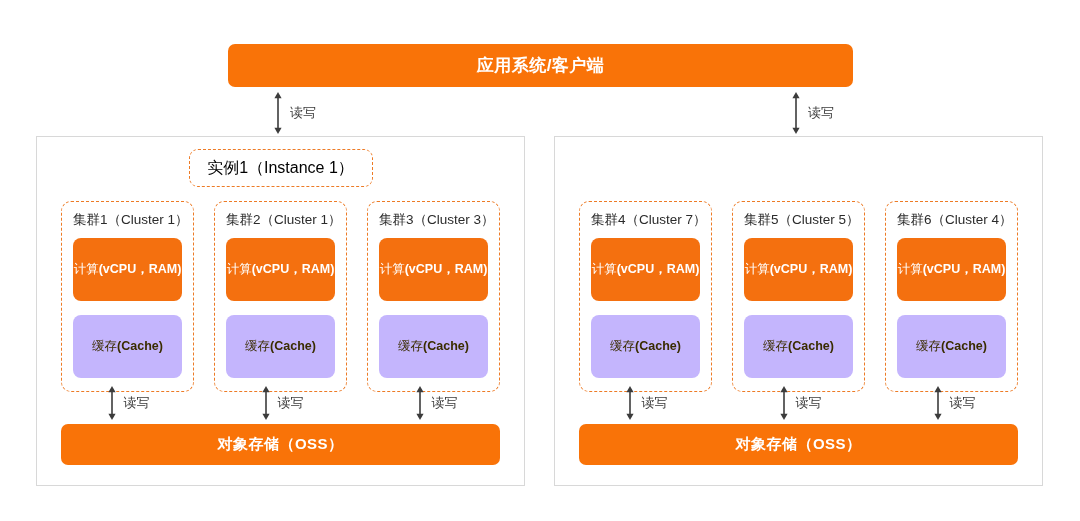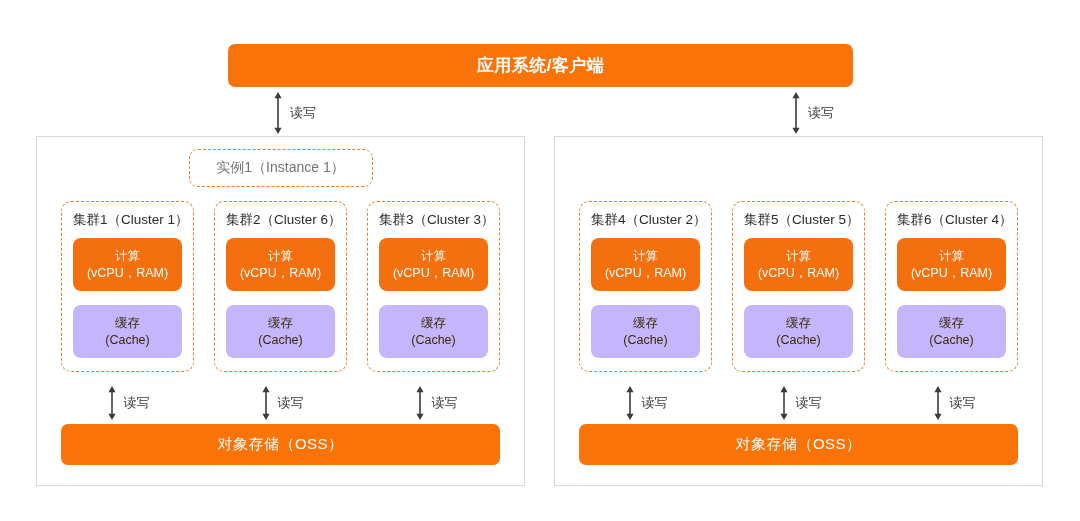--- a/index.html
+++ b/index.html
@@ -69,22 +69,22 @@
     top: 12px;
     left: 50%;
     transform: translateX(-50%);
     width: 184px;
     height: 38px;
     border: 1.6px dashed #ED7B26;
     border-radius: 9px;
     display: flex;
     align-items: center;
     justify-content: center;
-    font-size: 14px;
-    color: #737373;
+    font-size: 16px;
+    color: #000000;
     box-sizing: border-box;
     background: #ffffff;
   }
 
   
   .clusters {
     position: absolute;
     top: 64px;
     left: 24px;
     right: 24px;
@@ -101,39 +101,39 @@
     background: #ffffff;
   }
   .cluster-title {
     font-size: 13.5px;
     color: #2b2b2b;
     margin-bottom: 9px;
     white-space: nowrap;
   }
   .node-box {
     border-radius: 8px;
-    height: 53px;
-    display: flex;
-    flex-direction: column;
+    height: 63px;
+    display: flex;
+    flex-direction: row;
     align-items: center;
     justify-content: center;
     line-height: 1.35;
     font-size: 12.5px;
   }
   .node-compute {
     background: #F4700F;
     color: #ffffff;
     margin-bottom: 14px;
   }
   .node-cache {
     background: #c4b5fd;
     color: #3a2c00;
   }
   .node-line-1 { font-weight: normal; }
-  .node-line-2 { font-weight: normal; }
+  .node-line-2 { font-weight: bold; }
 
   
   .oss-arrows {
     position: absolute;
     left: 24px;
     right: 24px;
     top: 249px;
     height: 38px;
   }
   .oss-arrow-slot {
@@ -159,21 +159,21 @@
     right: 24px;
     top: 287px;
     height: 41px;
     background: #F97308;
     border-radius: 7px;
     display: flex;
     align-items: center;
     justify-content: center;
     color: #ffffff;
     font-size: 15px;
-    font-weight: normal;
+    font-weight: bold;
     letter-spacing: 0.5px;
   }
 </style>
 </head>
 <body>
 
 <div id="canvas">
 
   <div class="app-banner">
     <span>应用系统/客户端</span>
@@ -211,21 +211,21 @@
           <span class="node-line-1">计算</span>
           <span class="node-line-2">(vCPU，RAM)</span>
         </div>
         <div class="node-box node-cache">
           <span class="node-line-1">缓存</span>
           <span class="node-line-2">(Cache)</span>
         </div>
       </div>
 
       <div class="cluster">
-        <div class="cluster-title">集群2（Cluster 6）</div>
+        <div class="cluster-title">集群2（Cluster 1）</div>
         <div class="node-box node-compute">
           <span class="node-line-1">计算</span>
           <span class="node-line-2">(vCPU，RAM)</span>
         </div>
         <div class="node-box node-cache">
           <span class="node-line-1">缓存</span>
           <span class="node-line-2">(Cache)</span>
         </div>
       </div>
 
@@ -279,21 +279,21 @@
       <span>对象存储（OSS）</span>
     </div>
   </div>
 
   <div class="panel" id="panel-right">
 
 
     <div class="clusters">
 
       <div class="cluster">
-        <div class="cluster-title">集群4（Cluster 2）</div>
+        <div class="cluster-title">集群4（Cluster 7）</div>
         <div class="node-box node-compute">
           <span class="node-line-1">计算</span>
           <span class="node-line-2">(vCPU，RAM)</span>
         </div>
         <div class="node-box node-cache">
           <span class="node-line-1">缓存</span>
           <span class="node-line-2">(Cache)</span>
         </div>
       </div>
 

